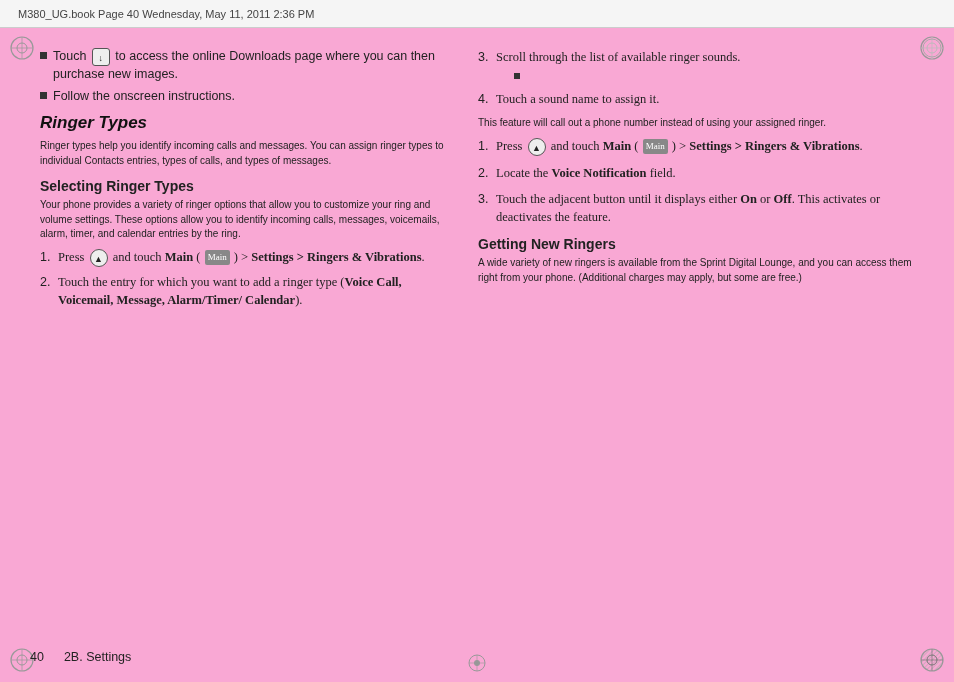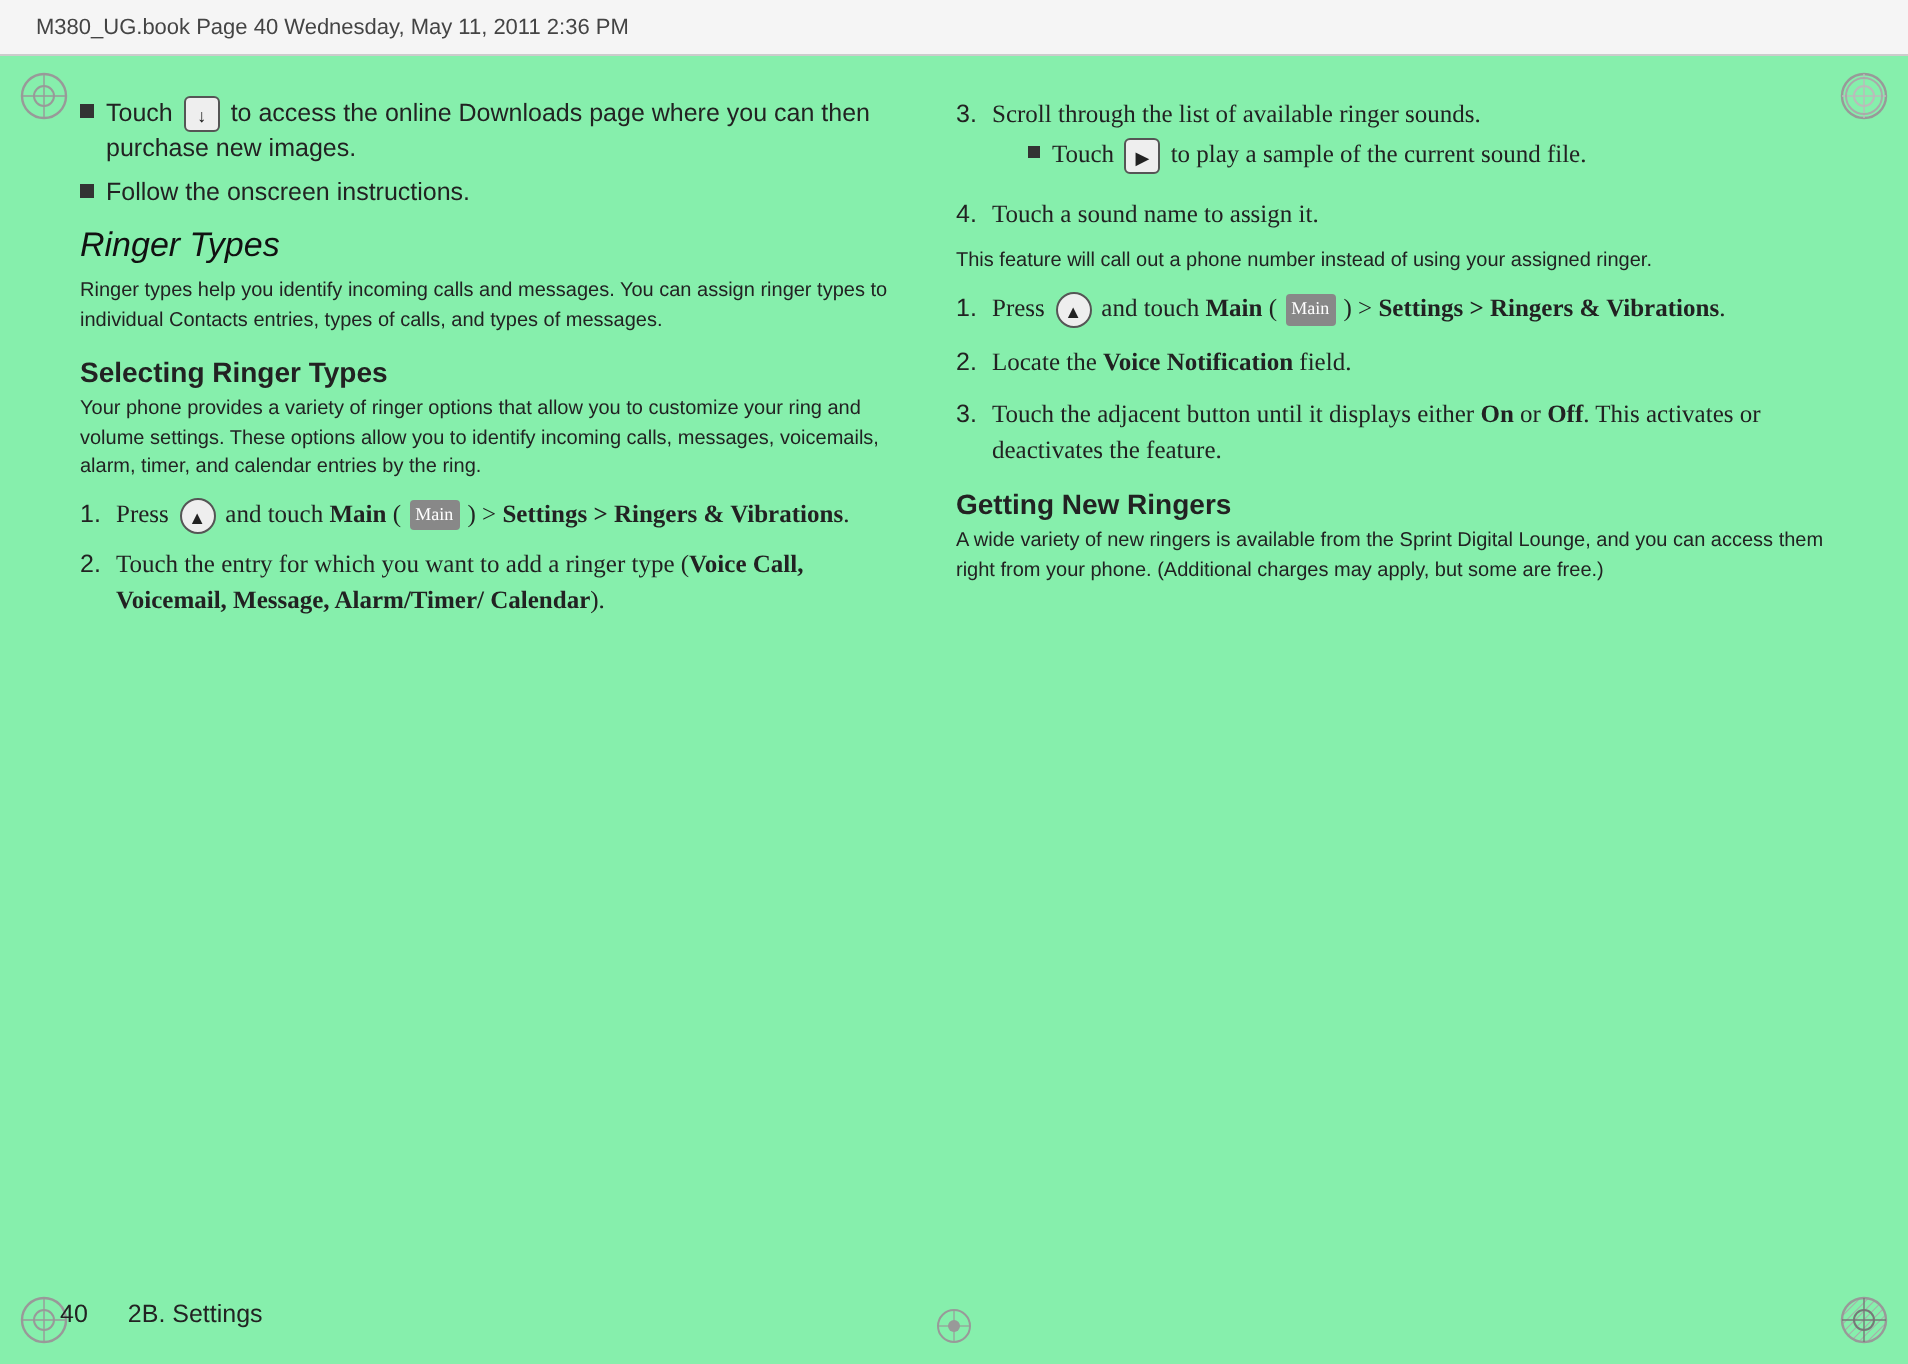--- a/index.html
+++ b/index.html
@@ -11,21 +11,21 @@
       font-size: 13px;
       color: #222;
       overflow: hidden;
       position: relative;
     }
 
     
     .page-container {
       width: 954px;
       height: 682px;
-      background: #86efac;
+      background: #f9a8d4;
       position: relative;
       padding: 0;
     }
 
     
     .header-bar {
       width: 100%;
       background: #f5f5f5;
       border-bottom: 1px solid #ccc;
       padding: 4px 18px;
@@ -125,21 +125,21 @@
       font-size: 14px;
       font-weight: bold;
       color: #222;
       margin-top: 10px;
       margin-bottom: 4px;
     }
 
     .subsection-heading-italic {
       font-size: 17px;
       font-style: italic;
-      font-weight: normal;
+      font-weight: bold;
       color: #111;
       margin-top: 8px;
       margin-bottom: 6px;
     }
 
     .body-text {
       font-size: 10px;
       line-height: 1.45;
       color: #222;
       margin-bottom: 6px;
@@ -338,21 +338,20 @@
     </div>
 
     <div class="right-col">
 
       <div class="numbered-item right-numbered">
         <span class="num">3.</span>
         <span class="num-content">
           <span>Scroll through the list of available ringer sounds.</span>
           <div class="sub-bullet">
             <span class="sub-bullet-square"></span>
-            <span>Touch <span class="inline-icon">▶</span> to play a sample of the current sound file.</span>
           </div>
         </span>
       </div>
 
       <div class="numbered-item right-numbered">
         <span class="num">4.</span>
         <span class="num-content">Touch a sound name to assign it.</span>
       </div>
 
 

